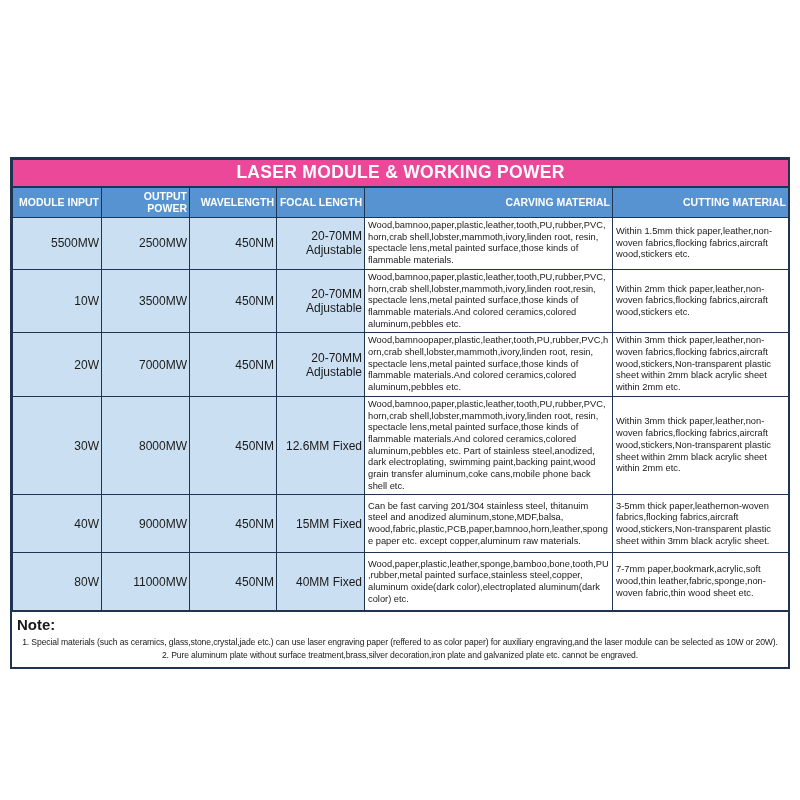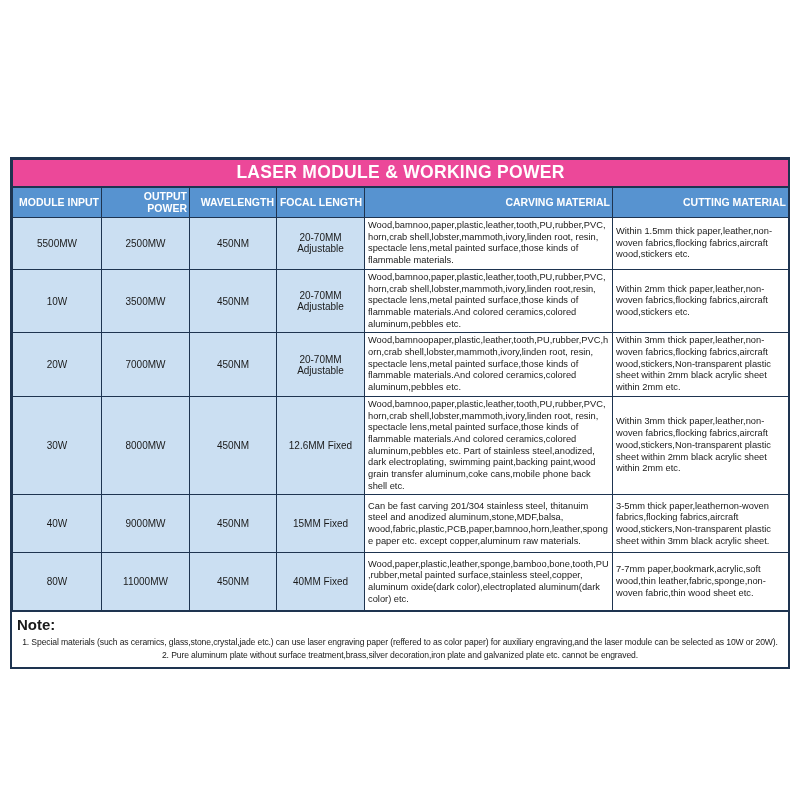--- a/index.html
+++ b/index.html
@@ -47,23 +47,23 @@
     height: 31px;
     background: #5793d0;
     color: #ffffff;
     font-size: 10.5px;
     font-weight: bold;
     text-align: right;
     padding: 2px;
   }
   td.c-num {
     background: #cbdff2;
-    text-align: center;
+    text-align: right;
     vertical-align: middle;
-    font-size: 10px;
+    font-size: 12px;
     padding: 2px;
   }
   td.c-txt {
     background: #ffffff;
     text-align: left;
     vertical-align: middle;
     font-size: 9.3px;
     line-height: 1.26;
     padding: 2px 3px;
   }

